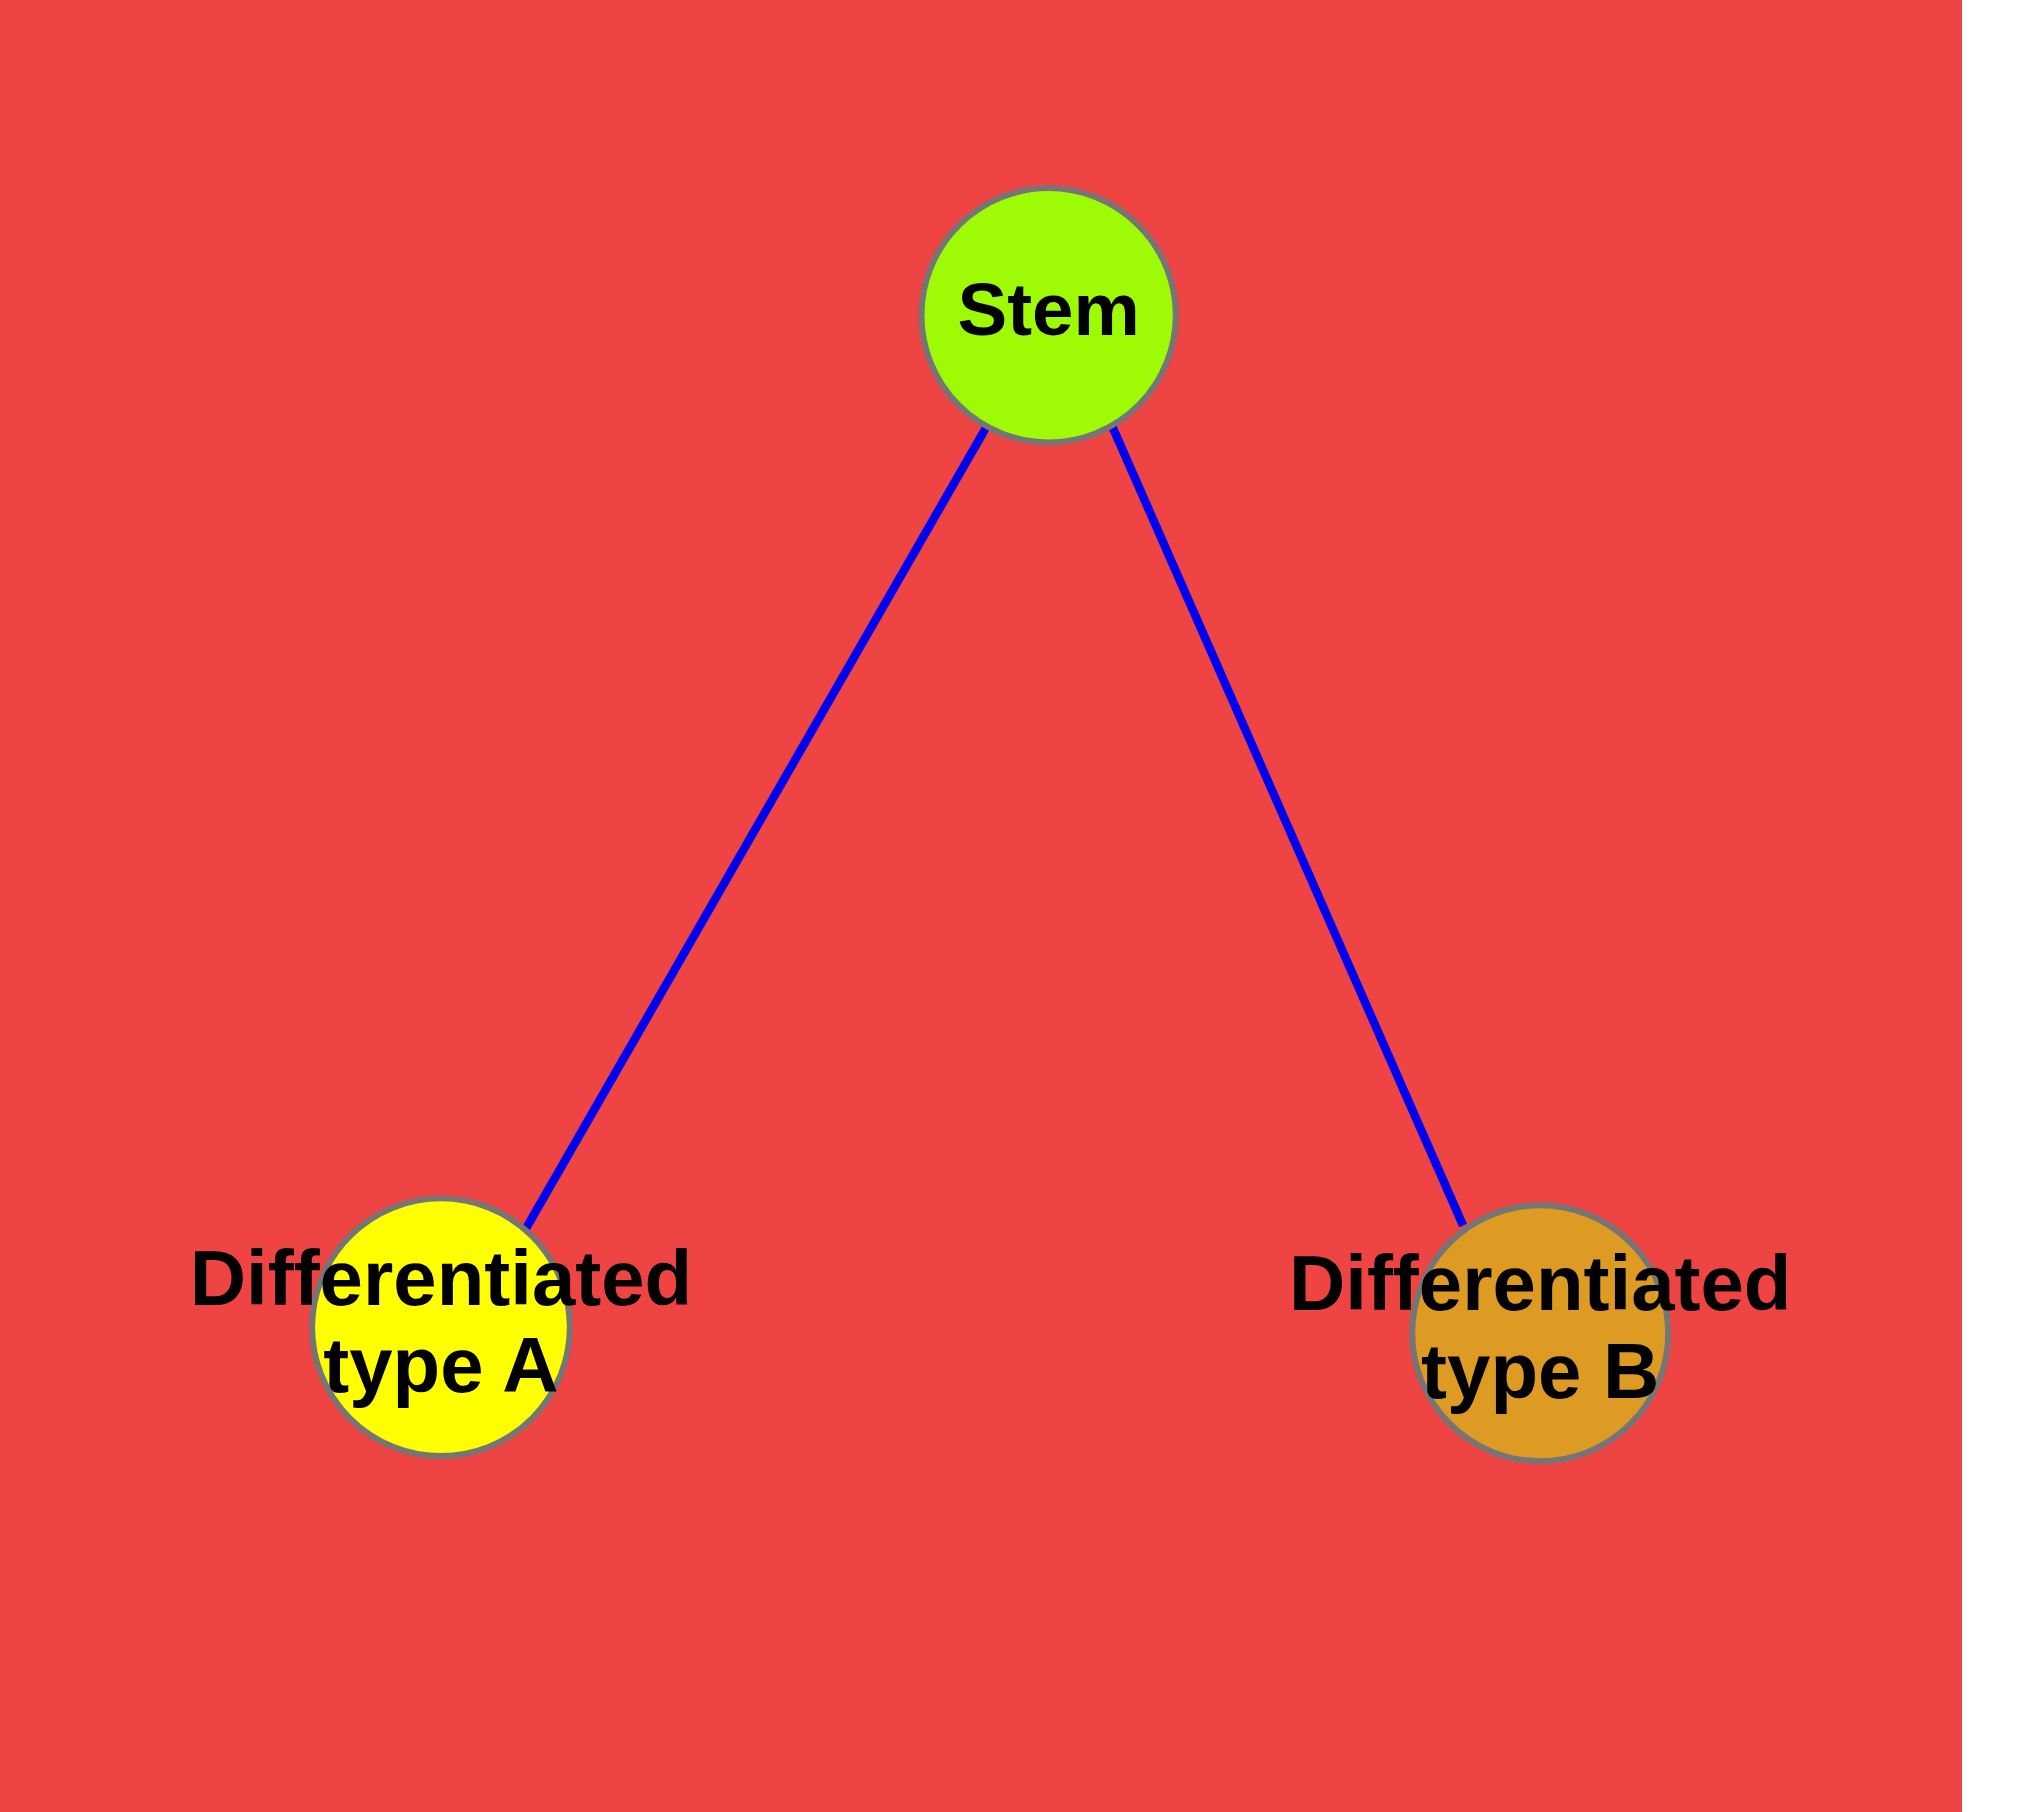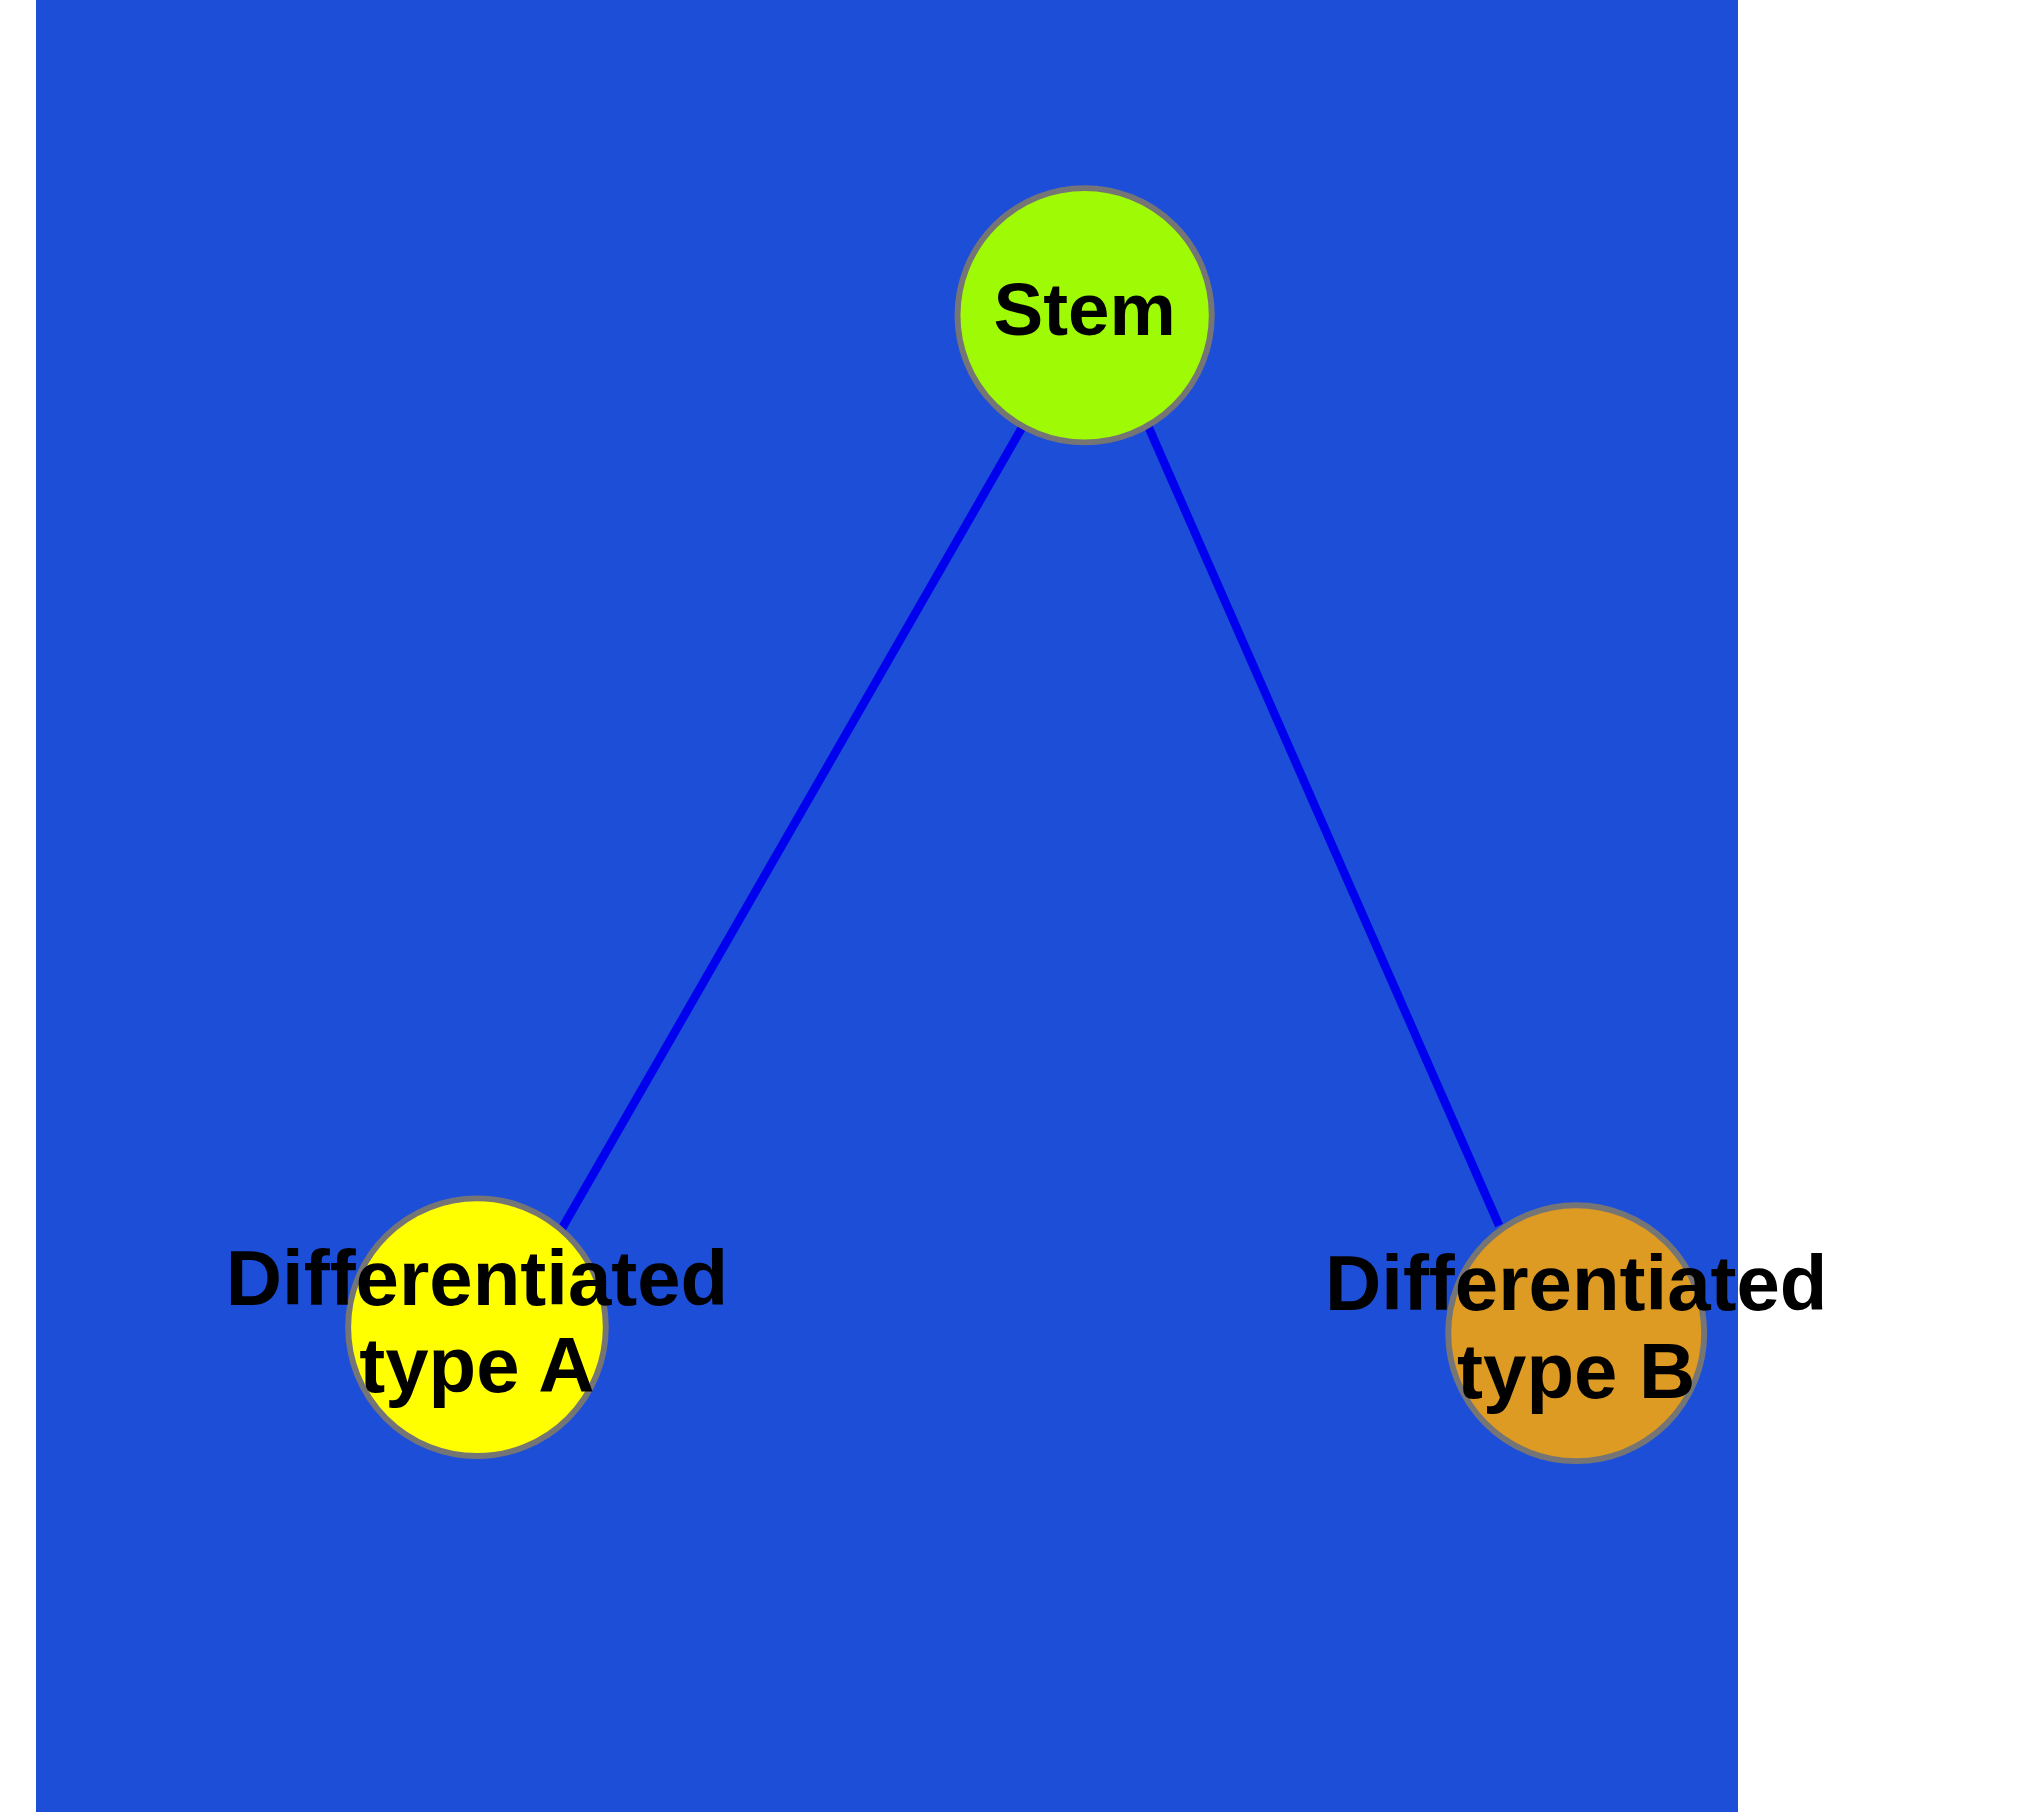--- a/index.html
+++ b/index.html
@@ -7,24 +7,23 @@
     padding: 0;
   }
   body {
     width: 2021px;
     height: 1812px;
     overflow: hidden;
     font-family: "Liberation Sans", sans-serif;
   }
   #canvas {
     position: relative;
-    width: 1702px;
+    width: 1962px;
     height: 1812px;
-    background: #1d4ed8;
-    margin-left: 36px;
+    background: #ef4444;
   }
   #graph-svg {
     position: absolute;
     top: 0;
     left: 0;
     width: 2021px;
     height: 1812px;
     display: block;
   }
   .node-label {

